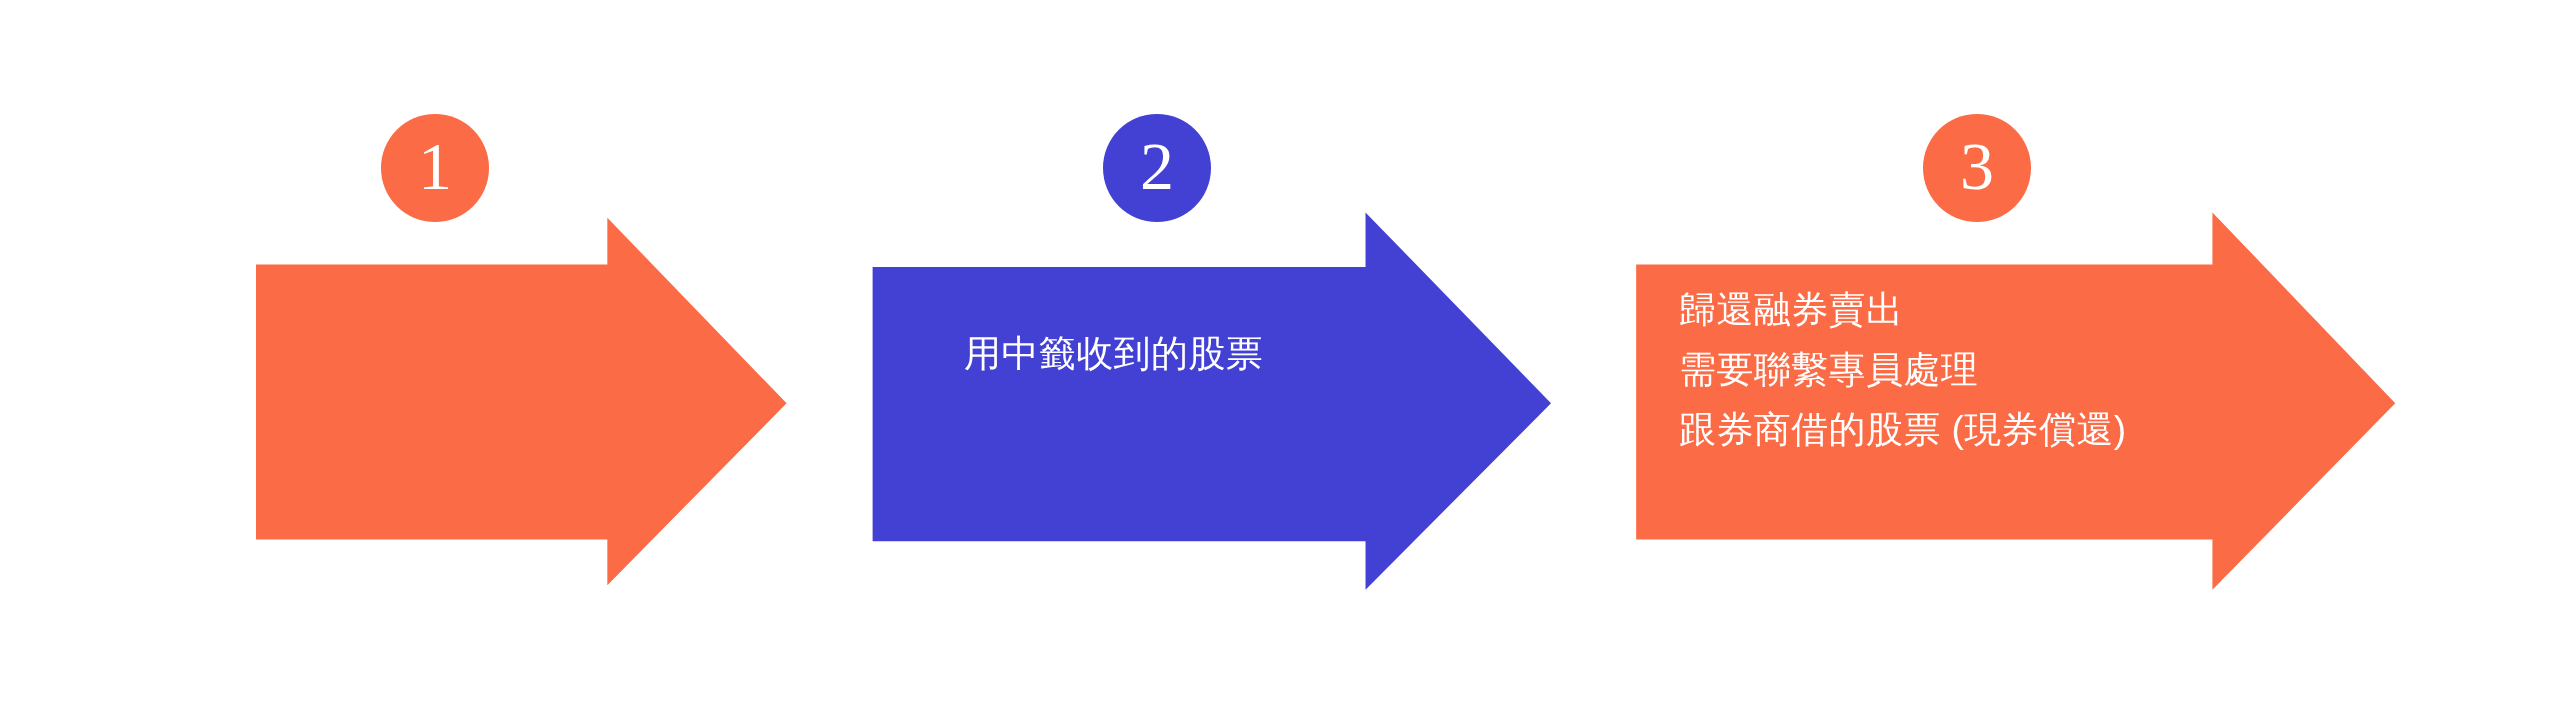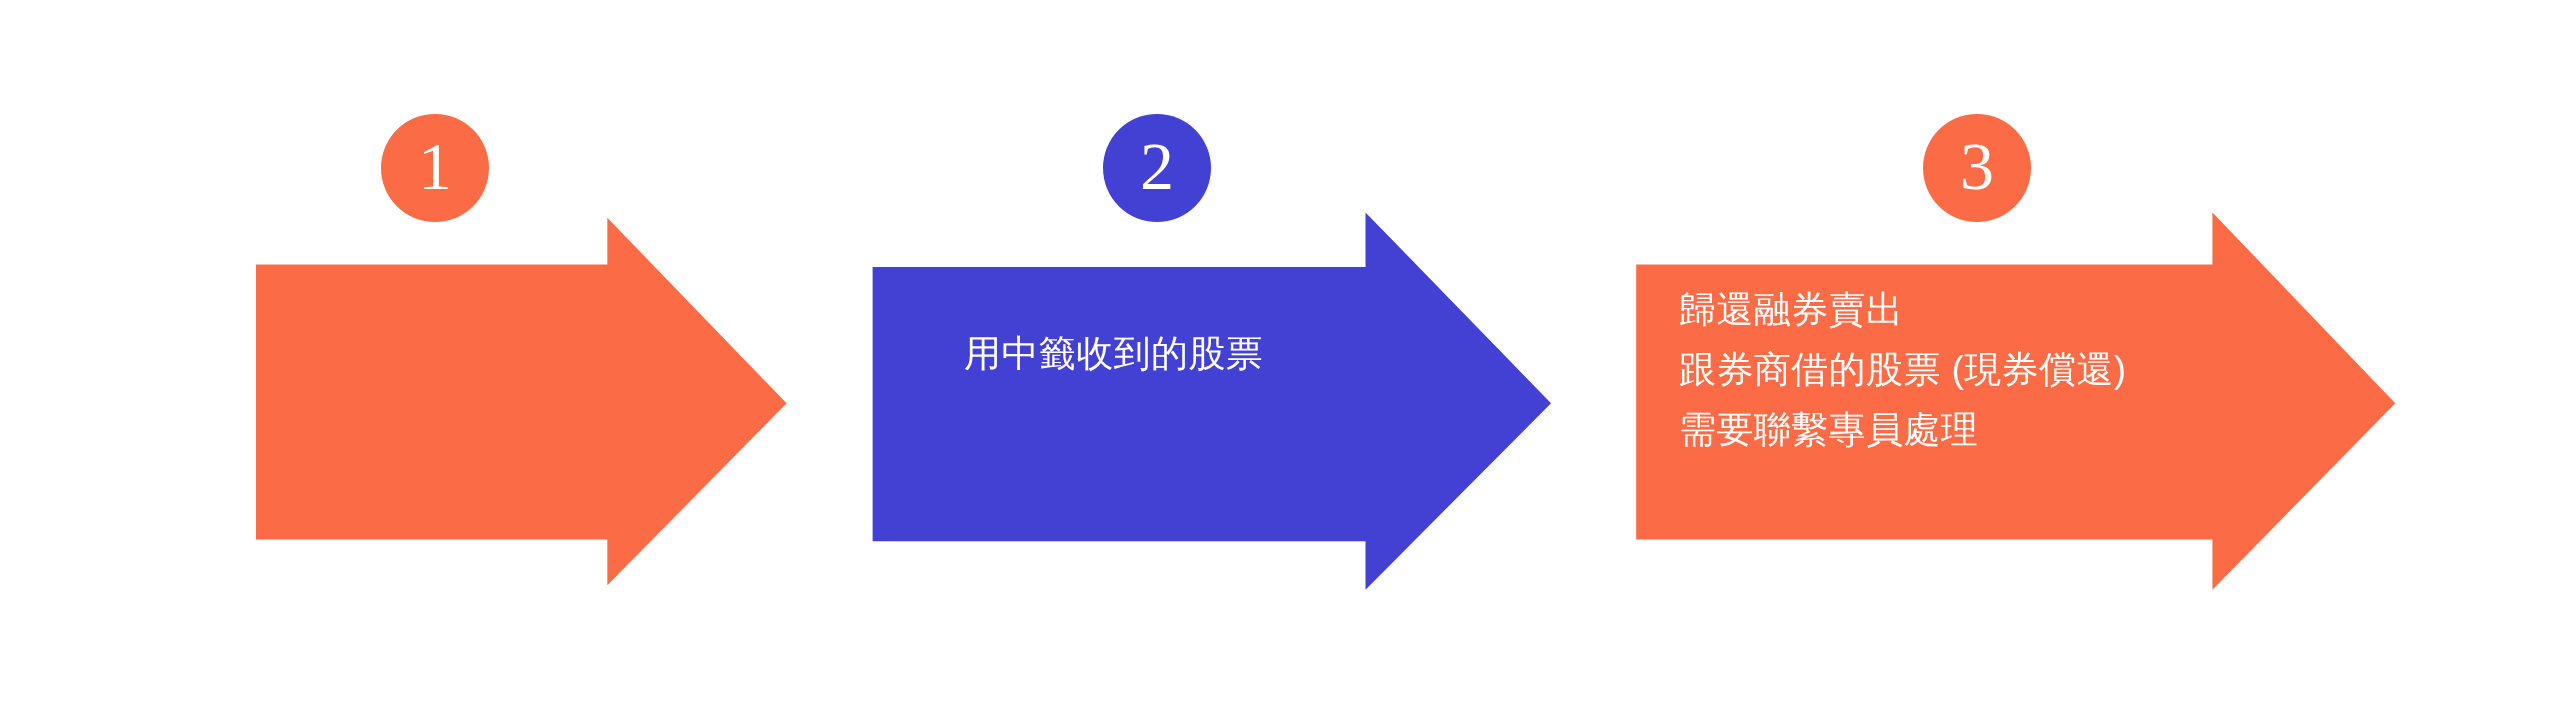--- a/index.html
+++ b/index.html
@@ -104,18 +104,18 @@
   </div>
   <div class="step-text" id="text-2">
     <span>用中籤收到的股票</span>
   </div>
 
   <div class="badge" id="badge-3" style="background:#FB6B45">
     <span class="badge-num">3</span>
   </div>
   <div class="step-text" id="text-3">
     <span class="line">歸還融券賣出</span>
+    <span class="line">需要聯繫專員處理</span>
     <span class="line">跟券商借的股票 (現券償還)</span>
-    <span class="line">需要聯繫專員處理</span>
   </div>
 
 </div>
 
 
 </body></html>

